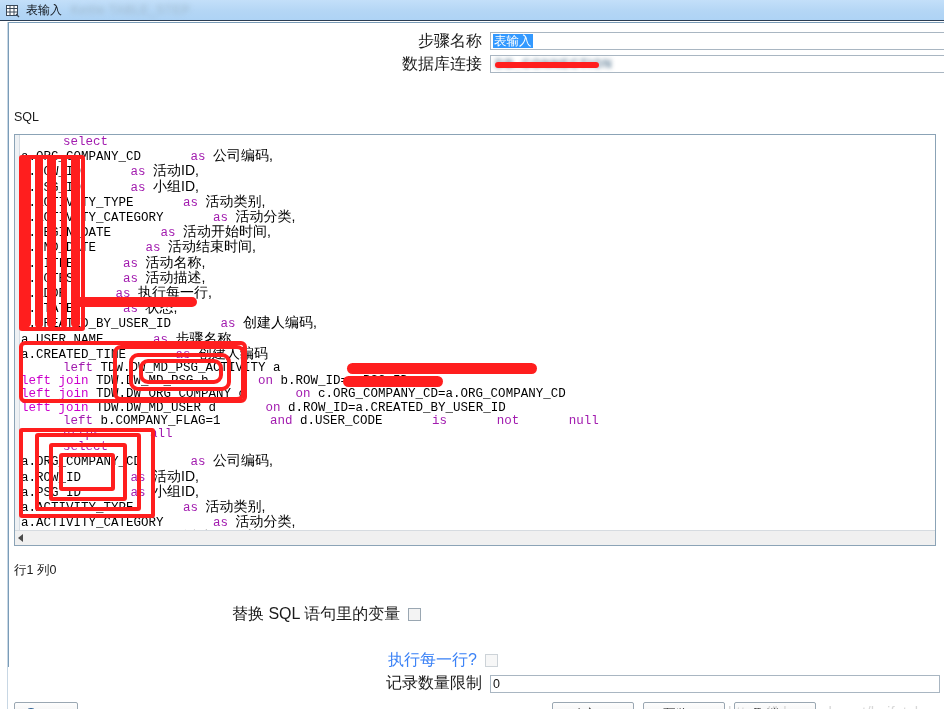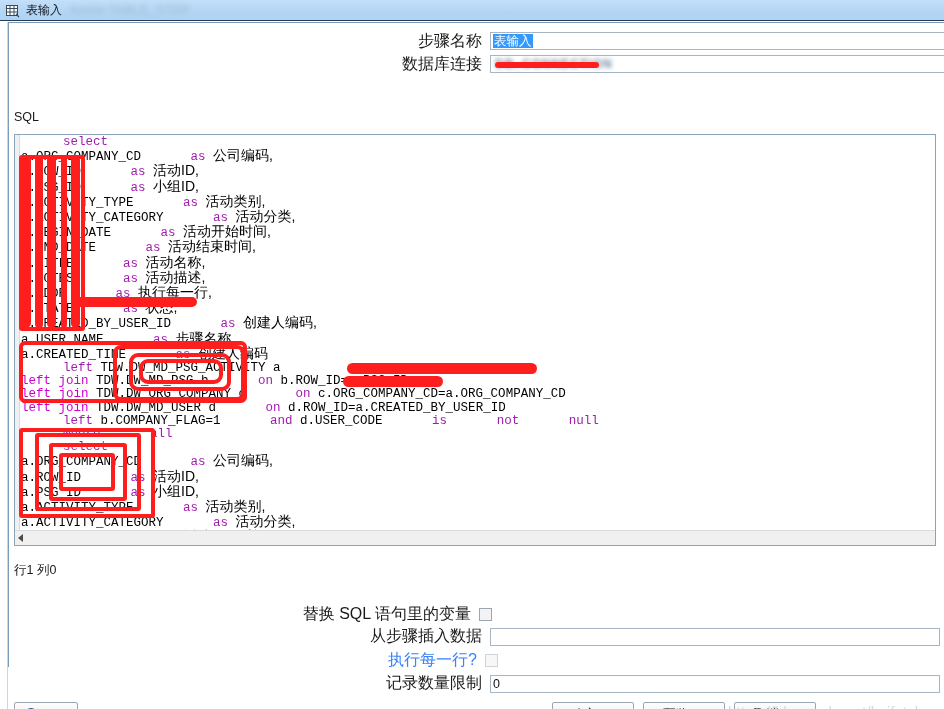--- a/index.html
+++ b/index.html
@@ -308,21 +308,21 @@
 a.ADDR <span class="kw">as</span> <span class="cmt">执行每一行,</span>
 a.STATE <span class="kw">as</span> <span class="cmt">状态,</span>
 a.CREATED_BY_USER_ID <span class="kw">as</span> <span class="cmt">创建人编码,</span>
 a.USER_NAME <span class="kw">as</span> <span class="cmt">步骤名称,</span>
 a.CREATED_TIME <span class="kw">as</span> <span class="cmt">创建人编码</span>
 <span class="kw">left</span> TDW.DW_MD_PSG_ACTIVITY a
 <span class="kw2">left</span> <span class="kw2">join</span> TDW.DW_MD_PSG b <span class="kw">on</span> b.ROW_ID=a.PSG_ID
 <span class="kw2">left</span> <span class="kw2">join</span> TDW.DW_ORG_COMPANY c <span class="kw">on</span> c.ORG_COMPANY_CD=a.ORG_COMPANY_CD
 <span class="kw2">left</span> <span class="kw2">join</span> TDW.DW_MD_USER d <span class="kw">on</span> d.ROW_ID=a.CREATED_BY_USER_ID
 <span class="kw">left</span> b.COMPANY_FLAG=1 <span class="kw">and</span> d.USER_CODE <span class="kw">is</span> <span class="kw">not</span> <span class="kw">null</span>
-<span class="kw">where</span> <span class="kw">all</span>
+<span class="kw">https</span> <span class="kw">all</span>
 <span class="kw">select</span>
 a.ORG_COMPANY_CD <span class="kw">as</span> <span class="cmt">公司编码,</span>
 a.ROW_ID <span class="kw">as</span> <span class="cmt">活动ID,</span>
 a.PSG_ID <span class="kw">as</span> <span class="cmt">小组ID,</span>
 a.ACTIVITY_TYPE <span class="kw">as</span> <span class="cmt">活动类别,</span>
 a.ACTIVITY_CATEGORY <span class="kw">as</span> <span class="cmt">活动分类,</span>
 a.BEGIN_DATE <span class="kw">as</span> <span class="cmt">活动开始时间,</span>
 a.END_DATE <span class="kw">as</span> <span class="cmt">活动结束时间,</span>
 a.TITLE <span class="kw">as</span> <span class="cmt">活动名称,</span>
 a.NOTES  </div>
@@ -352,29 +352,25 @@
       </div>
 
       <div class="sql-hscroll">
         <span class="arrow-l"></span>
       </div>
     </div>
 
     <div class="status-line">行1 列0</div>
 
 
-    <div class="opt-row" style="left:244px; top:584px; width:248px; justify-content:flex-end;">
+    <div class="opt-row" style="left:232px; top:584px; width:248px; ">
       <span class="form-label">替换 SQL 语句里的变量</span>
       <span class="chk" style="margin-left:8px;"></span>
     </div>
 
-    <div class="opt-row" style="left:250px; top:606px; width:690px; justify-content:flex-end;">
-      <span class="form-label">从步骤插入数据</span>
-      <span class="txtfield" style="margin-left:8px; width:450px;"></span>
-    </div>
 
     <div class="opt-row" style="left:250px; top:630px; width:248px; justify-content:flex-end;">
       <span class="form-label disabled">执行每一行?</span>
       <span class="chk disabled" style="margin-left:8px;"></span>
     </div>
 
     <div class="opt-row" style="left:250px; top:653px; width:690px; justify-content:flex-end;">
       <span class="form-label">记录数量限制</span>
       <span class="txtfield" style="margin-left:8px; width:450px;">0</span>
     </div>

